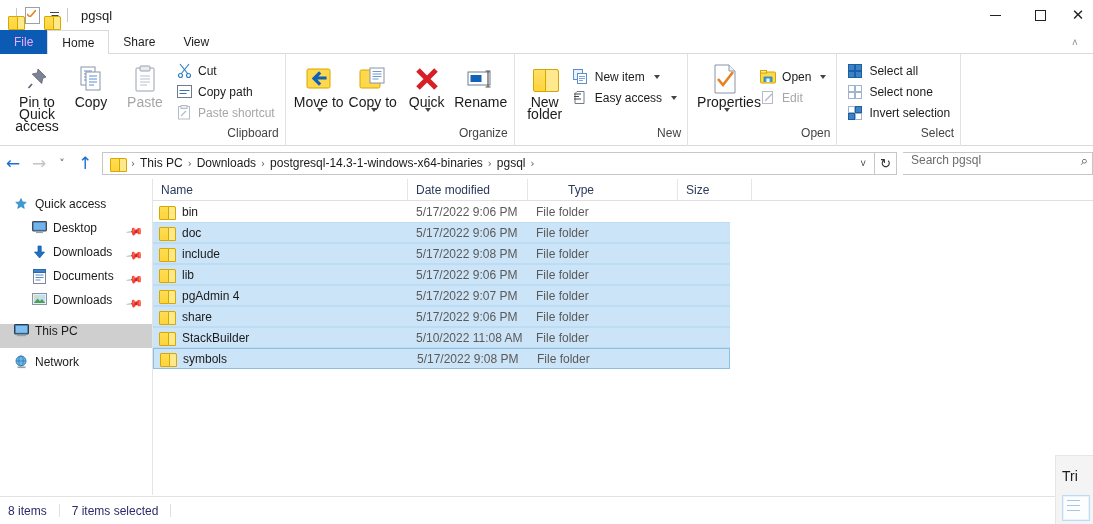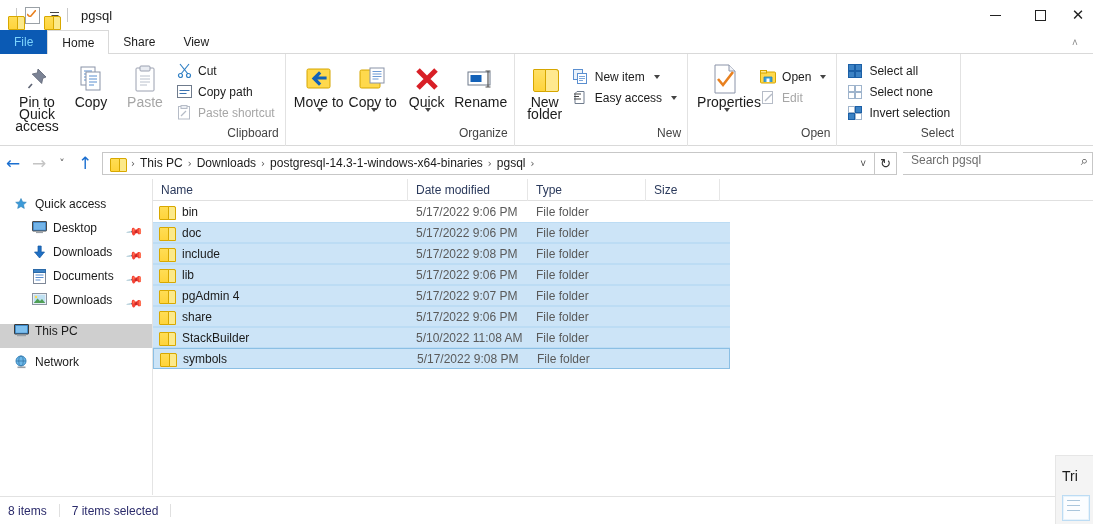--- a/index.html
+++ b/index.html
@@ -66,21 +66,21 @@
   
   .tabstrip {
     position: absolute; top: 30px; left: 0; width: 1093px; height: 24px;
     background: #ffffff; display: flex; align-items: stretch;
     border-bottom: 1px solid #d9d9d9;
   }
   .tab {
     display: flex; align-items: center; justify-content: center;
     padding: 0 14px; font-size: 12px; color: #1b1b1b; height: 24px;
   }
-  .tab.file { background: #0b5ab4; color: #7dd3fc; min-width: 47px; }
+  .tab.file { background: #0b5ab4; color: #f0abfc; min-width: 47px; }
   .tab.active {
     background: #fff; border-left: 1px solid #d9d9d9; border-right: 1px solid #d9d9d9;
     border-top: 1px solid #d9d9d9; border-bottom: 1px solid #fff;
     position: relative; top: 0px; height: 25px;
   }
   .ribbon-collapse {
     position: absolute; right: 8px; top: 32px; width: 20px; height: 20px;
     display: flex; align-items: center; justify-content: center; color: #888; font-size: 10px;
   }
 
@@ -182,21 +182,21 @@
   .nav-gap { height: 7px; }
 
   .filepane { flex: 1; height: 316px; background: #fff; position: relative; overflow: hidden; }
   .colheader {
     display: flex; height: 22px; align-items: center; border-bottom: 1px solid #e0e0e0;
     font-size: 12px; color: #2b3a5c; position: relative;
   }
   .col { padding-left: 8px; height: 22px; display: flex; align-items: center; border-right: 1px solid #e6e6e6; }
   .col.name { width: 255px; }
   .col.date { width: 120px; }
-  .col.type { width: 118px; }
+  .col.type { width: 118px; margin-left: 32px; }
   .col.size { width: 74px; }
   .sort-asc {
     position: absolute; left: 128px; top: -8px; color: #9a9a9a; font-size: 10px;
     font-family: "DejaVu Sans", sans-serif;
   }
   .rows { }
   .row {
     display: flex; align-items: center; height: 21px; font-size: 12px; color: #1b1b1b;
     width: 577px;
   }

